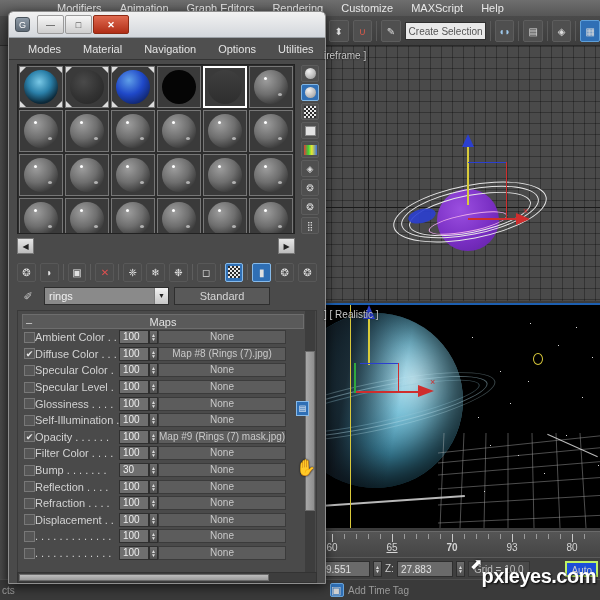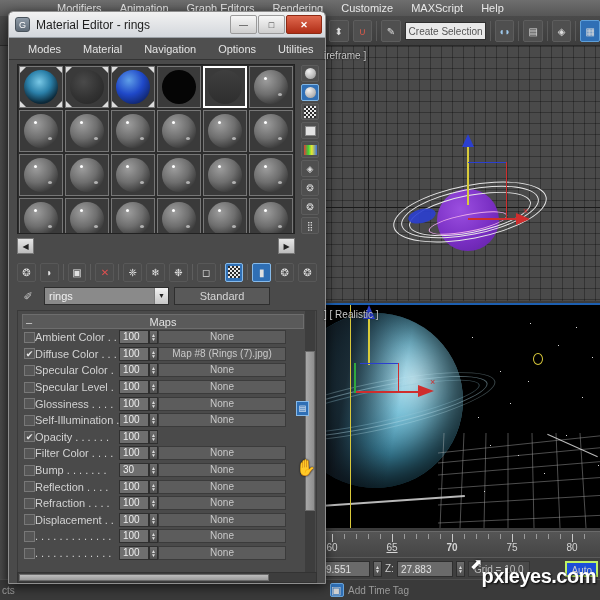--- a/index.html
+++ b/index.html
@@ -465,21 +465,21 @@
       <div class="tickM" style="left:192px;"></div>
     <div class="tick" style="left:204px;"></div>
       <div class="tick" style="left:216px;"></div>
     <div class="tick" style="left:228px;"></div>
       <div class="tick" style="left:240px;"></div>
     <div class="tickM" style="left:252px;"></div>
       <div class="tick" style="left:264px;"></div>
     <div class="tlab" style="left:12px;">60</div>
     <div class="tlab" style="left:72px;text-decoration:underline;">65</div>
     <div class="tlab" style="left:132px;font-weight:bold;">70</div>
-    <div class="tlab" style="left:192px;">75</div>
+    <div class="tlab" style="left:192px;">93</div>
     <div class="tlab" style="left:252px;">80</div>
   </div>
 
   <div class="statusbar">
     <div class="numfld" style="width:48px;">9.551</div>
     <div class="spin">
         <span>▲</span>
         <span>▼</span>
       </div>
     <div style="font-size:10px;color:#cfcfcf;">Z:</div>
@@ -499,21 +499,20 @@
   </div>
   <div class="botleft">cts</div>
   <div class="cursor-max">⬈</div>
   <div class="watermark">pxleyes.com</div>
 </div>
 
 <div id="mateditor">
 
   <div class="me-title">
     <div class="me-ico">G</div>
-    <div class="me-title-txt">Material Editor - rings</div>
     <div class="wbtns">
       <div class="wbtn">—</div>
       <div class="wbtn">□</div>
       <div class="wbtn close">✕</div>
     </div>
   </div>
 
   <div class="me-menu">
     <div class="mi">Modes</div>
     <div class="mi">Material</div>
@@ -784,20 +783,21 @@
             <div class="mapbtn">None</div>
           </div>
           <div class="maprow">
             <div class="cbx">✔</div>
             <div class="mlabel">Opacity . . . . . .</div>
             <div class="amtfld">100</div>
             <div class="amtspin">
               <span>▲</span>
               <span>▼</span>
             </div>
+            <div class="mapbtn">Map #9 (Rings (7) mask.jpg)</div>
           </div>
           <div class="maprow">
             <div class="cbx"></div>
             <div class="mlabel">Filter Color . . . .</div>
             <div class="amtfld">100</div>
             <div class="amtspin">
               <span>▲</span>
               <span>▼</span>
             </div>
             <div class="mapbtn">None</div>

